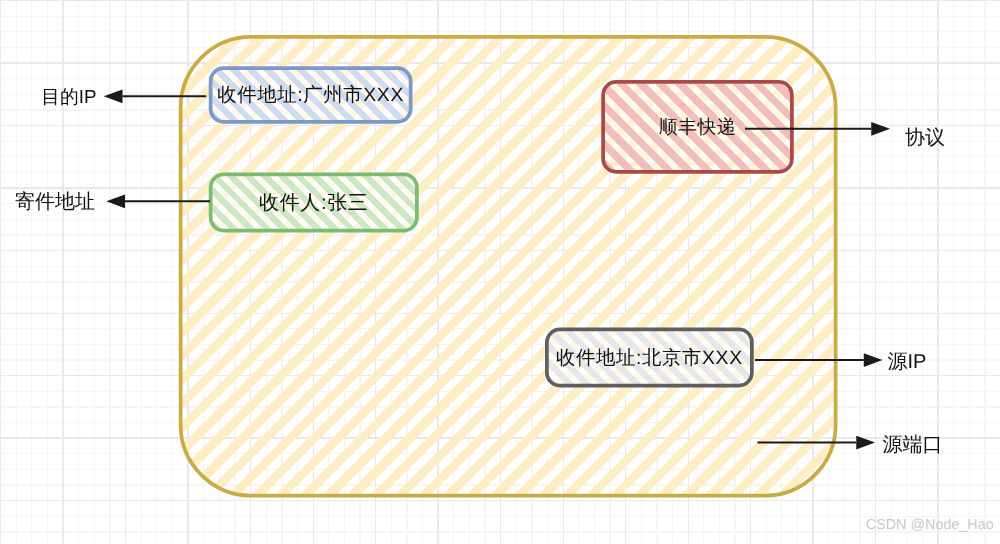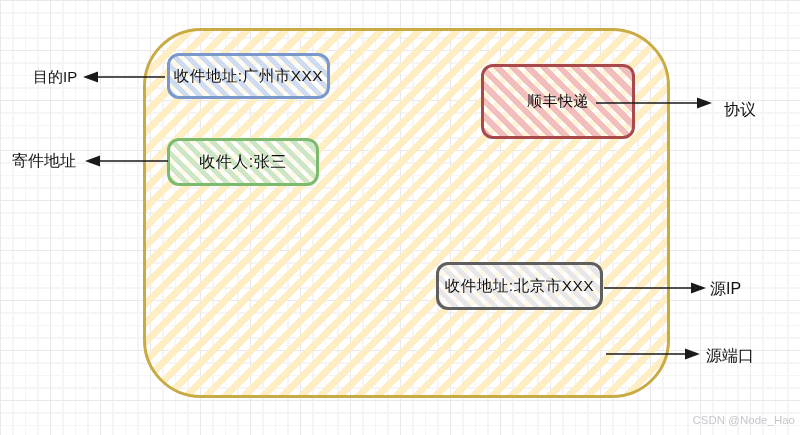--- a/index.html
+++ b/index.html
@@ -45,21 +45,21 @@
     white-space: nowrap;
   }
   .pbox-blue {
     left: 167px; top: 53px; width: 163px; height: 46px;
     border-color: #7b98cb;
     background: repeating-linear-gradient(45deg,
       #cfdcf0 0 5px, rgba(255,255,255,0.6) 5px 9.5px);
     font-size: 15.5px;
   }
   .pbox-green {
-    left: 167px; top: 138px; width: 152px; height: 48px;
+    left: 167px; top: 138px; width: 168px; height: 48px;
     border-color: #7cbb6e;
     background: repeating-linear-gradient(45deg,
       #cde7c6 0 5px, rgba(255,255,255,0.6) 5px 9.5px);
   }
   .pbox-red {
     left: 445px; top: 64px; width: 154px; height: 75px;
     border-color: #a94a4a;
     background: repeating-linear-gradient(45deg,
       #f2bdbd 0 6px, rgba(255,250,235,0.55) 6px 11px);
     font-size: 15px;

